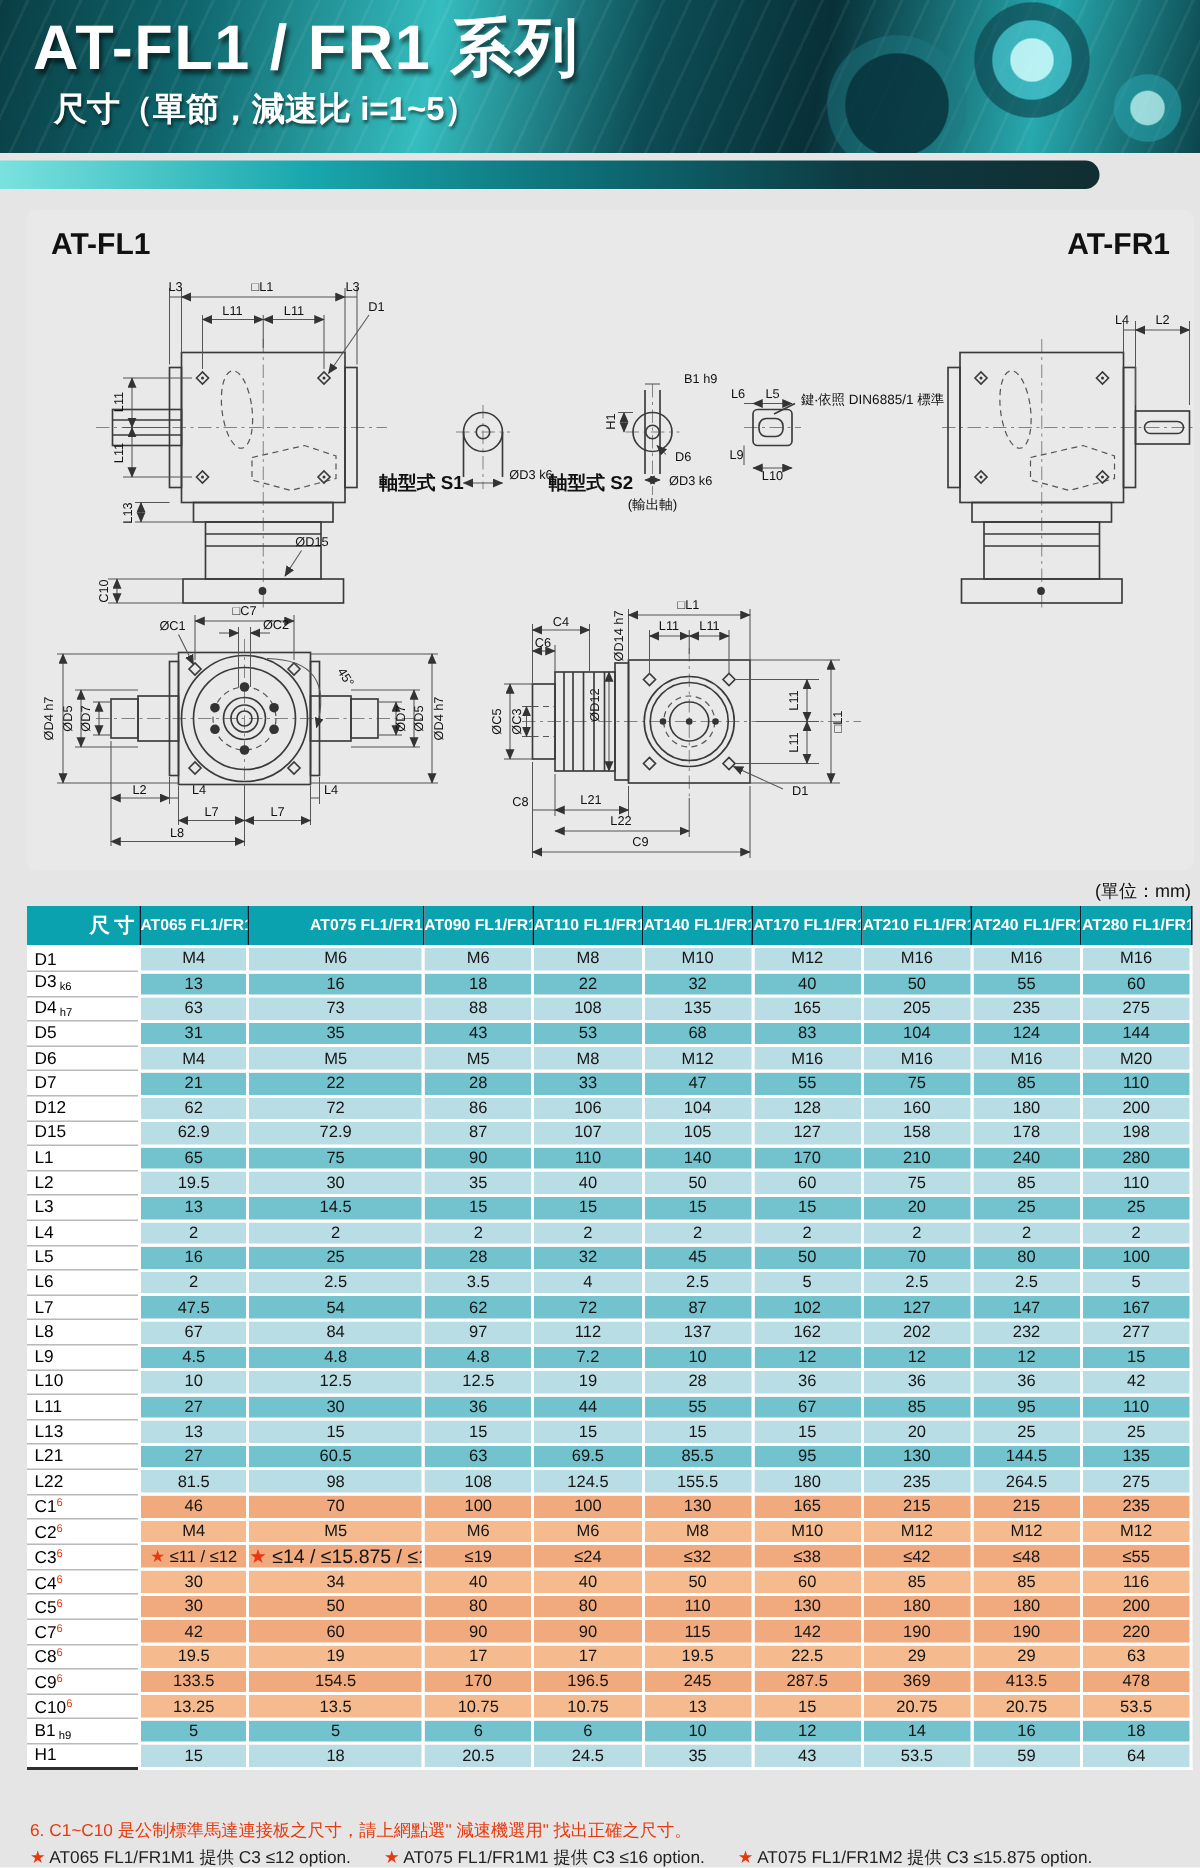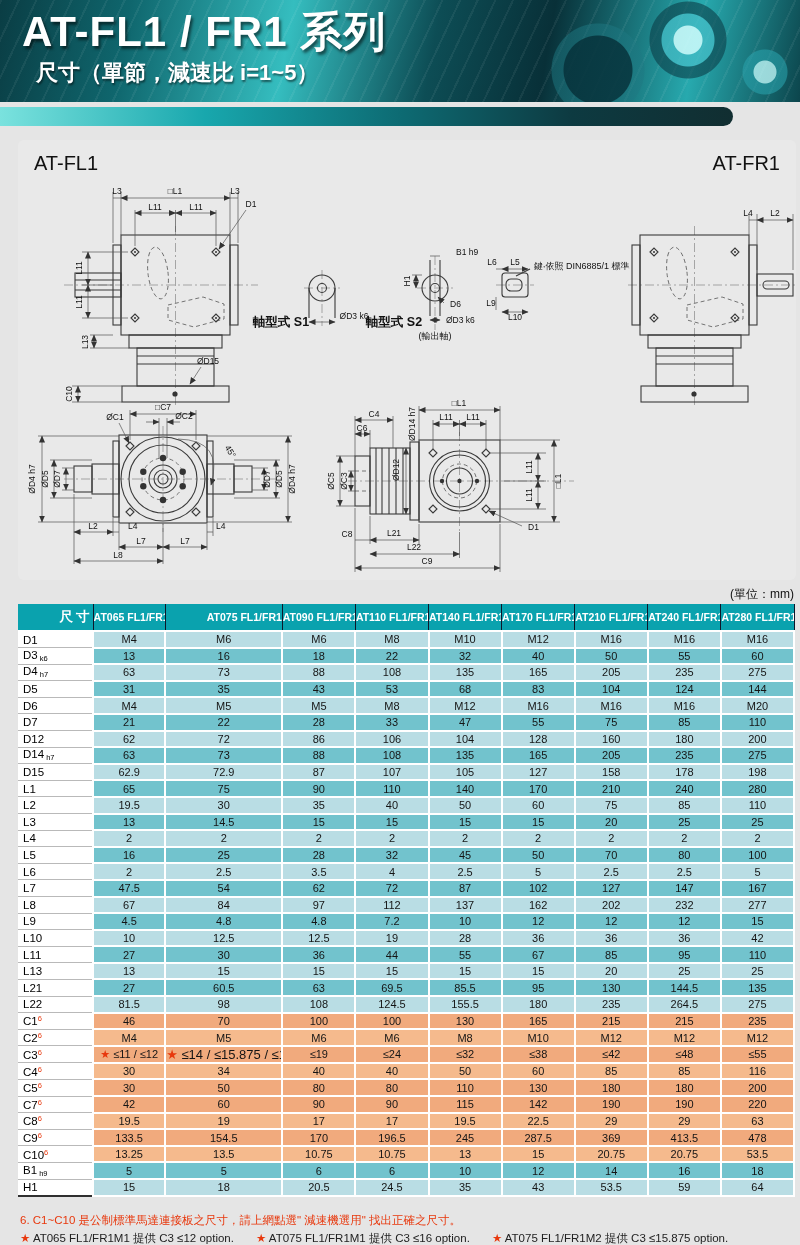--- a/index.html
+++ b/index.html
@@ -16,21 +16,21 @@
   .banner .title{position:absolute;left:22px;top:4px;font-size:42px;font-weight:bold;
     color:#fff;letter-spacing:1px;text-shadow:2px 3px 3px rgba(0,0,0,.55);}
   .banner .subtitle{position:absolute;left:25px;top:58px;font-size:22px;font-weight:bold;
     color:#fff;text-shadow:1px 2px 2px rgba(0,0,0,.5);margin-left:11px;}
   .banner-bar{position:absolute;left:0;top:107px;width:733px;height:19px;
     border-radius:0 11px 11px 0;
     background:linear-gradient(90deg,#7ae2de 0%,#18a7ad 28%,#0d6a72 55%,#0d3a41 78%,#112e31 100%);}
   
   .panel{position:absolute;left:18px;top:140px;width:778px;height:440px;
          background:#e9e9e9;border-radius:6px;}
-  .panel-title{position:absolute;top:12px;font-size:20px;font-weight:normal;color:#111;}
+  .panel-title{position:absolute;top:12px;font-size:20px;font-weight:bold;color:#111;}
   .panel-title.left{left:16px;}
   .panel-title.right{right:16px;margin-left:48px;}
   .draw{position:absolute;left:0;top:0;}
   .draw text{font-family:"Liberation Sans",sans-serif;}
   .dl{font-size:8.5px;fill:#111;}
   .cap{font-size:12.5px;font-weight:bold;fill:#111;}
   .small{font-size:9px;fill:#111;}
   
   .unit-note{position:absolute;top:586px;right:6px;font-size:12px;color:#111;}
   
@@ -515,32 +515,20 @@
           <td class="a">72</td>
           <td class="a">86</td>
           <td class="a">106</td>
           <td class="a">104</td>
           <td class="a">128</td>
           <td class="a">160</td>
           <td class="a">180</td>
           <td class="a">200</td>
         </tr>
         <tr>
-          <th class="rl"><span>D14</span><span class="sub"> h7</span></th>
-          <td class="b">63</td>
-          <td class="b">73</td>
-          <td class="b">88</td>
-          <td class="b">108</td>
-          <td class="b">135</td>
-          <td class="b">165</td>
-          <td class="b">205</td>
-          <td class="b">235</td>
-          <td class="b">275</td>
-        </tr>
-        <tr>
           <th class="rl"><span>D15</span></th>
           <td class="a">62.9</td>
           <td class="a">72.9</td>
           <td class="a">87</td>
           <td class="a">107</td>
           <td class="a">105</td>
           <td class="a">127</td>
           <td class="a">158</td>
           <td class="a">178</td>
           <td class="a">198</td>

